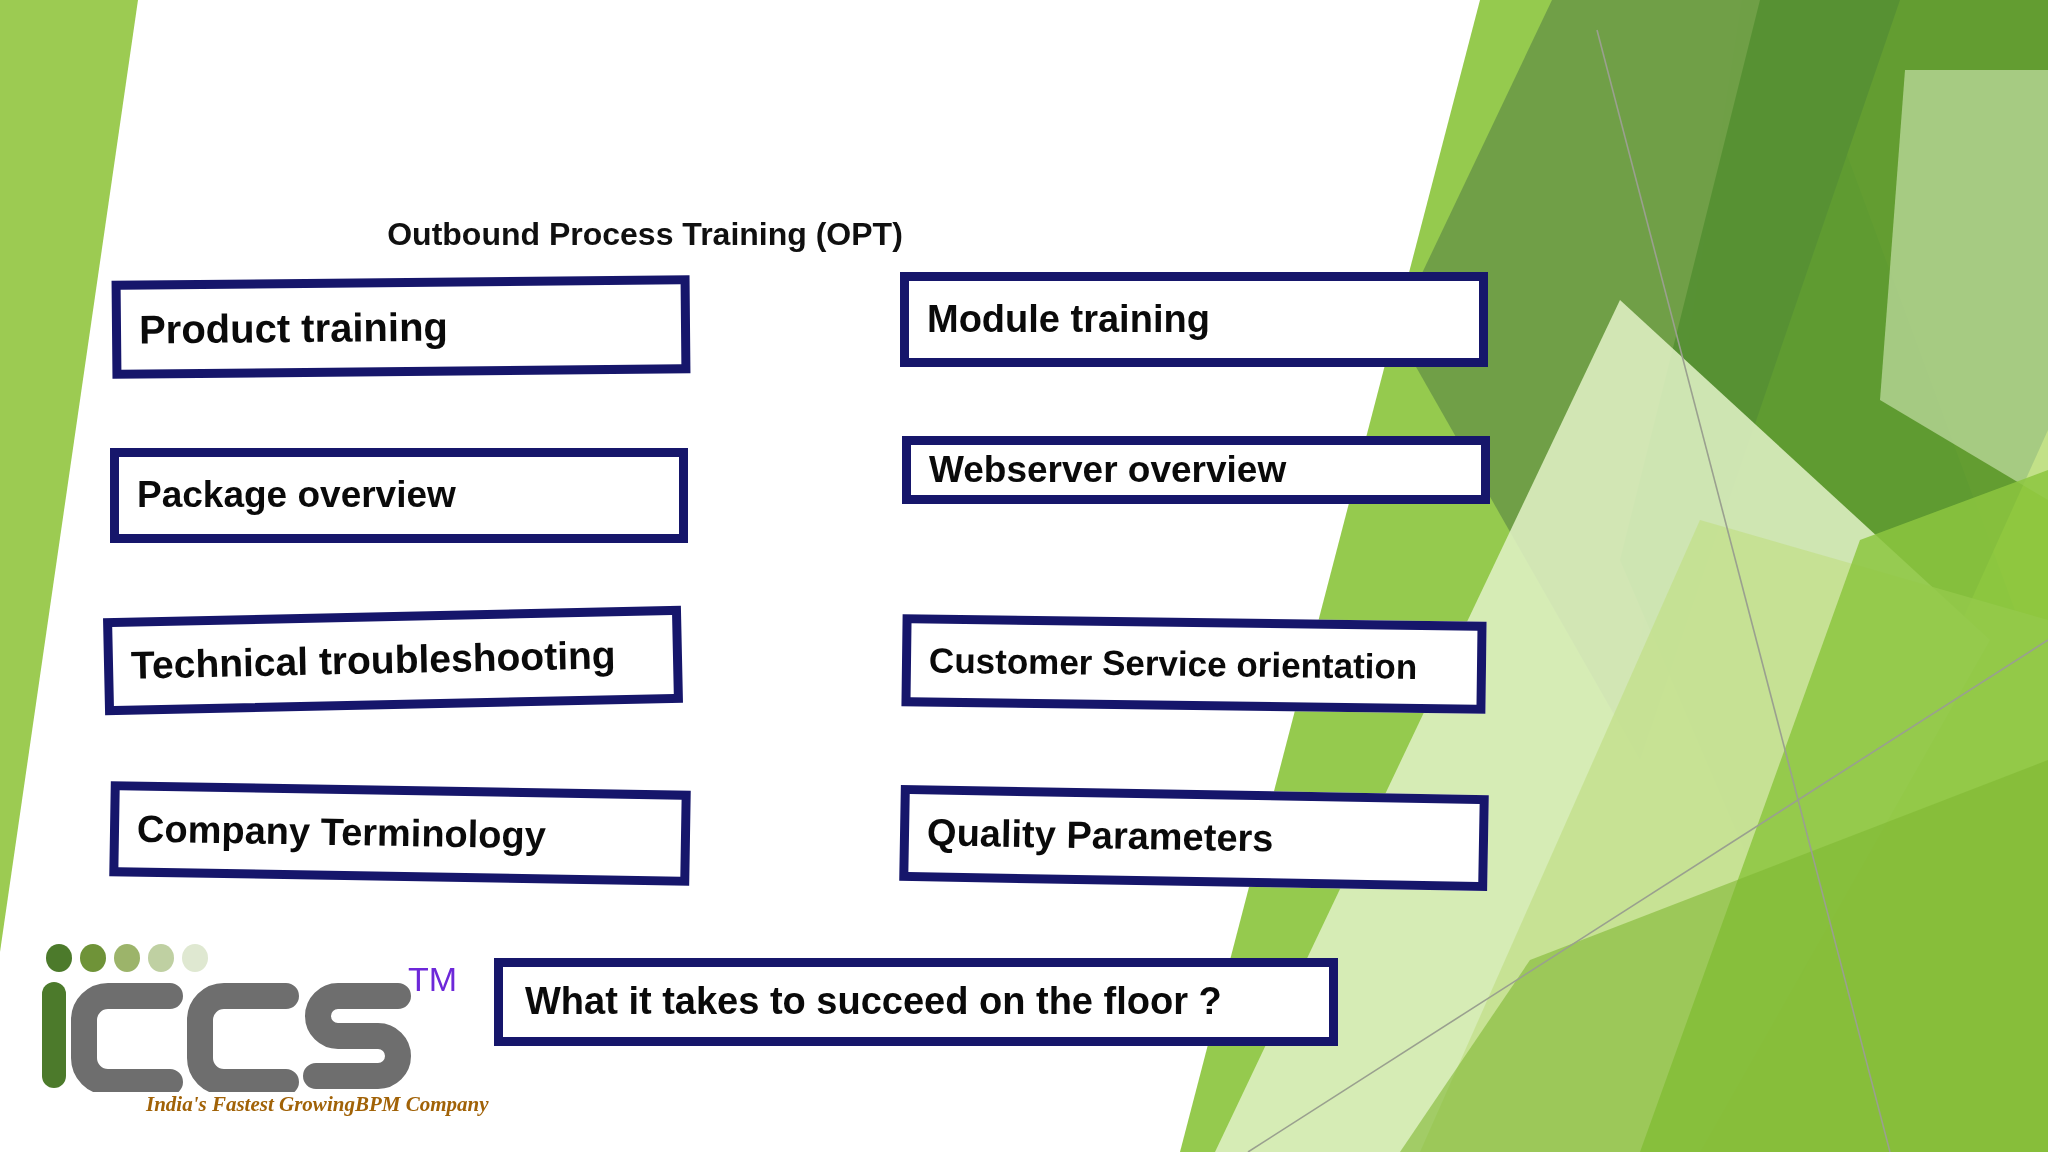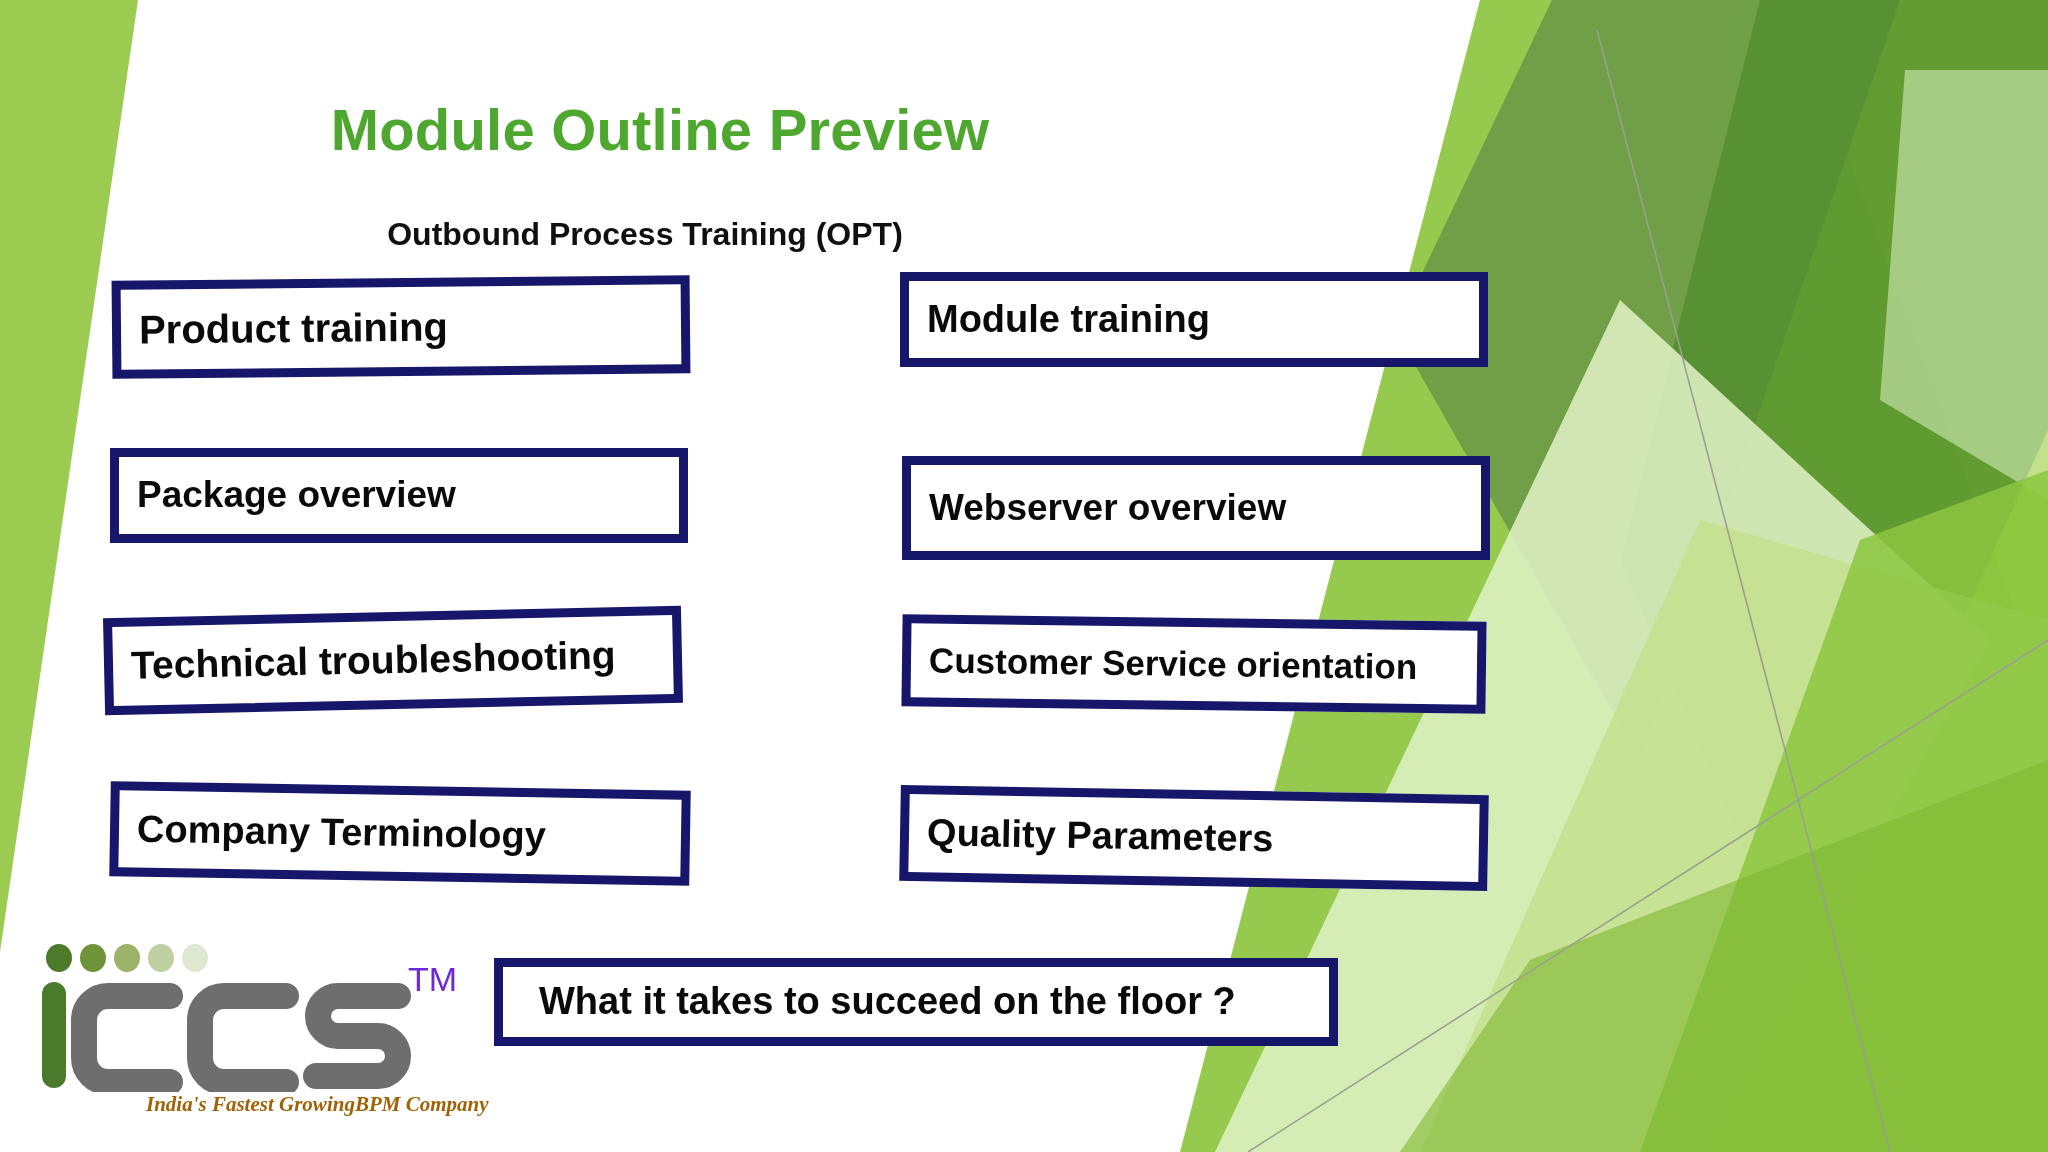--- a/index.html
+++ b/index.html
@@ -76,32 +76,32 @@
   #box-technical        { left: 104px; top: 612px; width: 578px; height: 97px; transform: rotate(-1.25deg); }
   #box-technical > span { font-size: 39px; }
 
   #box-terminology        { left: 110px; top: 786px; width: 580px; height: 95px; transform: rotate(0.95deg); }
   #box-terminology > span { font-size: 38px; }
 
   
   #box-system        { left: 900px; top: 272px; width: 588px; height: 95px; transform: rotate(0deg); }
   #box-system > span { font-size: 38px; }
 
-  #box-webserver        { left: 902px; top: 456px; width: 588px; height: 104px; transform: rotate(0deg); }
+  #box-webserver        { left: 902px; top: 436px; width: 588px; height: 68px; transform: rotate(0deg); }
   #box-webserver > span { font-size: 37px; }
 
   #box-customer        { left: 902px; top: 618px; width: 584px; height: 92px; transform: rotate(0.75deg); }
   #box-customer > span { font-size: 35px; }
 
   #box-quality        { left: 900px; top: 790px; width: 588px; height: 96px; transform: rotate(1deg); }
   #box-quality > span { font-size: 38px; }
 
   
   #box-floor        { left: 494px; top: 958px; width: 844px; height: 88px; }
-  #box-floor > span { font-size: 38px; padding-left: 36px; }
+  #box-floor > span { font-size: 38px; padding-left: 22px; }
 
   
   #logo {
     position: absolute;
     left: 38px;
     top: 940px;
     width: 430px;
     height: 190px;
   }
   #logo-dots {
@@ -161,21 +161,20 @@
       <polygon points="1700,520 2048,620 2048,1152 1420,1152" fill="#c3e08c" opacity="0.8"></polygon>
       <polygon points="1905,70 2048,70 2048,500 1880,400" fill="#dff0c4" opacity="0.55"></polygon>
       <polygon points="1860,540 2048,470 2048,1152 1640,1152" fill="#8cc63f" opacity="0.85"></polygon>
       <polygon points="1530,960 2048,760 2048,1152 1400,1152" fill="#7eb832" opacity="0.6"></polygon>
     </g>
 
     <line x1="1597" y1="30" x2="1890" y2="1152" stroke="#9aa08f" stroke-width="1.6"></line>
     <line x1="1248" y1="1152" x2="2048" y2="640" stroke="#9aa08f" stroke-width="1.6"></line>
   </svg>
 
-  <div id="title">Module Outline Preview</div>
   <div id="subtitle">Outbound Process Training (OPT)</div>
 
   <div class="box" id="box-product">
     <span>Product training</span>
   </div>
 
   <div class="box" id="box-package">
     <span>Package overview</span>
   </div>
 

